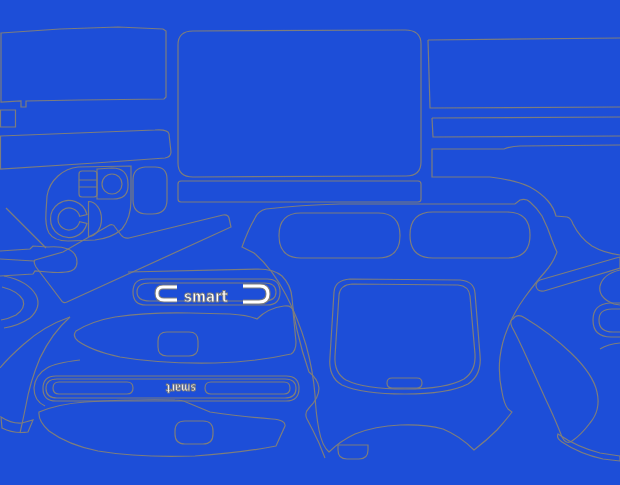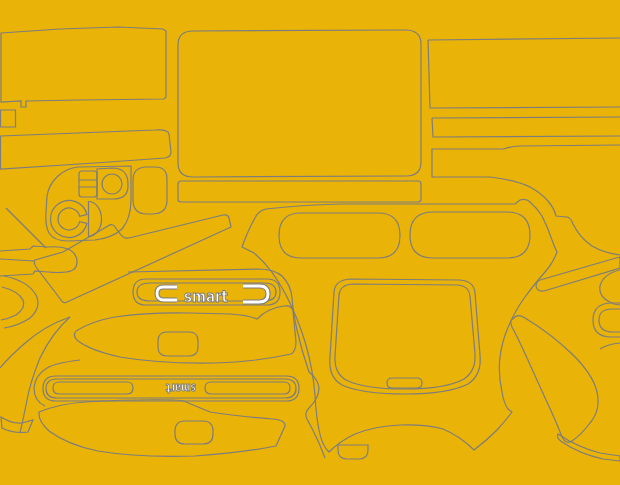--- a/index.html
+++ b/index.html
@@ -1,16 +1,16 @@
 <!DOCTYPE html>
 <html><head>
 <meta charset="utf-8">
 <style>
   html,body{margin:0;padding:0;background:#fff;}
-  #stage{position:relative;width:620px;height:485px;background:#eab308;overflow:hidden;
+  #stage{position:relative;width:620px;height:485px;background:#1d4ed8;overflow:hidden;
          font-family:"DejaVu Sans", sans-serif;}
   #art{position:absolute;left:0;top:0;}
   .logo{font-family:"DejaVu Sans", sans-serif;font-weight:bold;fill:#fff;stroke:#7a7a7a;stroke-width:1;}
 </style>
 </head>
 <body>
 
 <div id="stage">
 <svg id="art" width="620" height="485" viewBox="0 0 620 485" fill="none" stroke="#7d7d7d" stroke-width="1.2">
 

